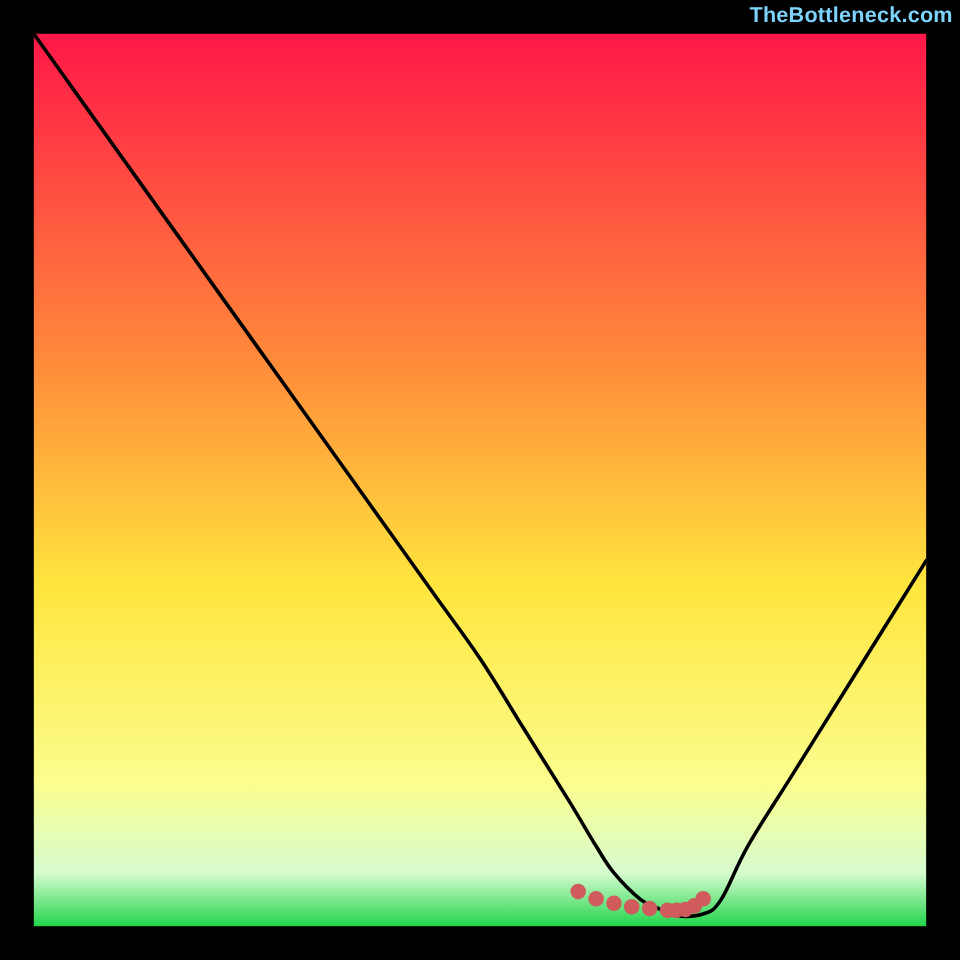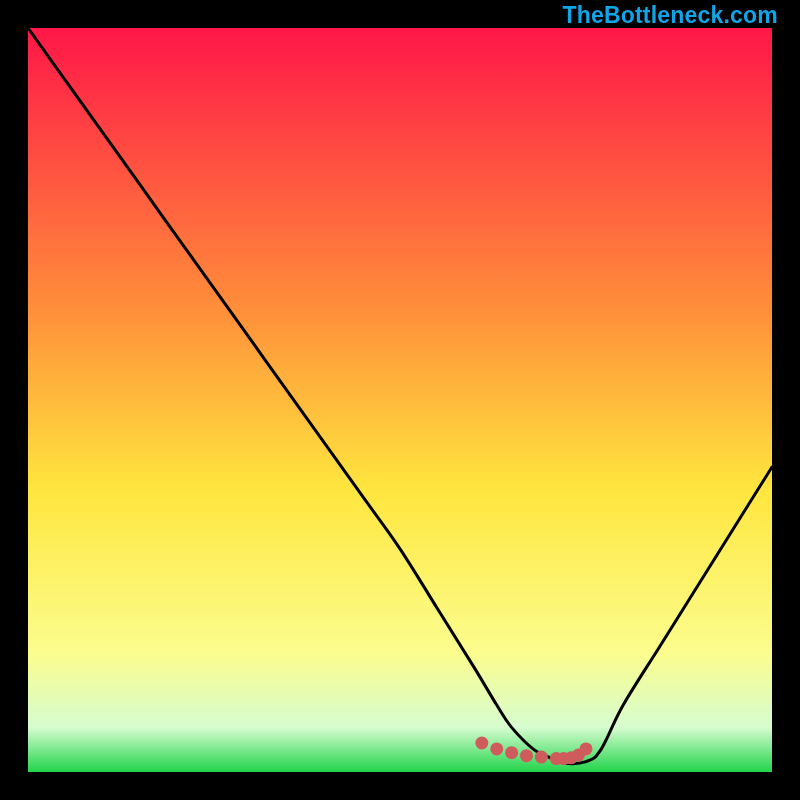--- a/index.html
+++ b/index.html
@@ -12,25 +12,25 @@
   }
   .frame {
     position: relative;
     width: 800px;
     height: 800px;
     background: #000;
   }
   .watermark {
     position: absolute;
     top: 2px;
-    right: 22px;
+    right: 6px;
     font-family: Arial, Helvetica, sans-serif;
-    font-size: 23px;
+    font-size: 18px;
     font-weight: bold;
-    color: #0ea5e9;
+    color: #7dd3fc;
     letter-spacing: 0.2px;
   }
   .plot {
     position: absolute;
     left: 28px;
     top: 28px;
     width: 744px;
     height: 744px;
   }
   .gradient-bg {

